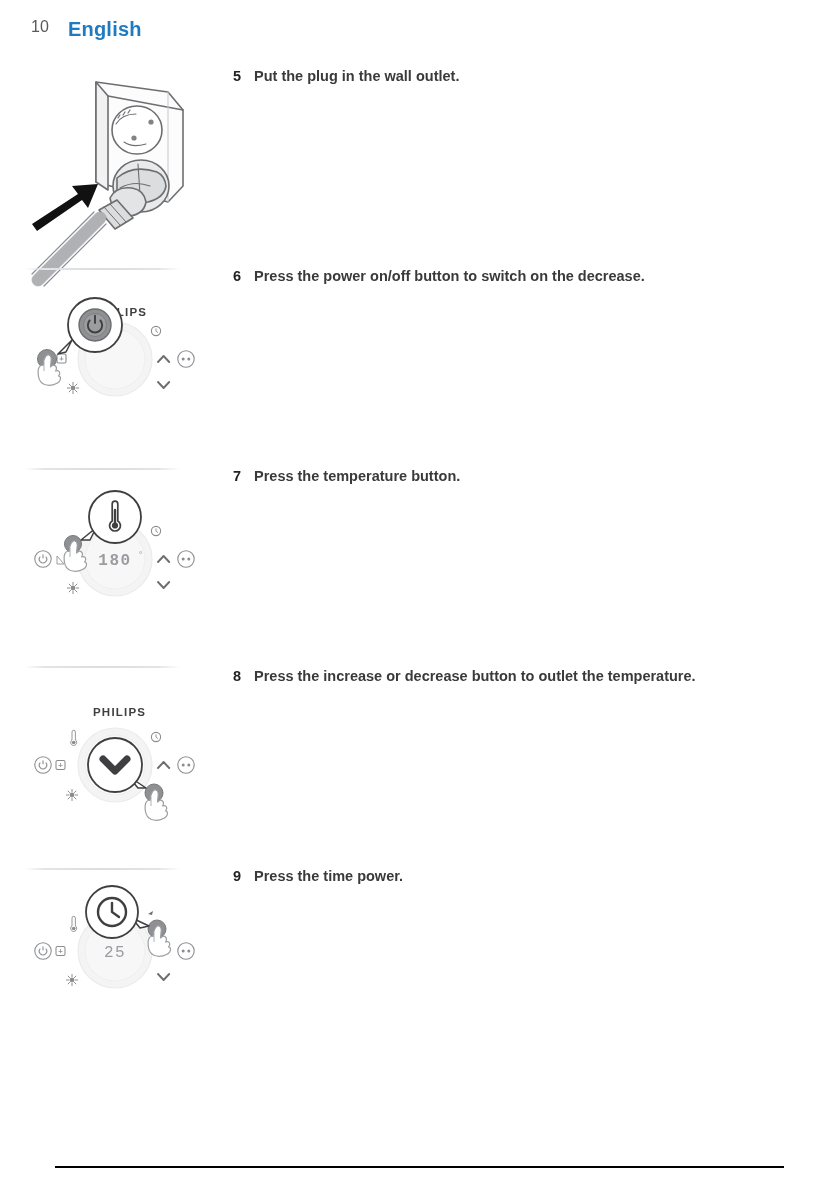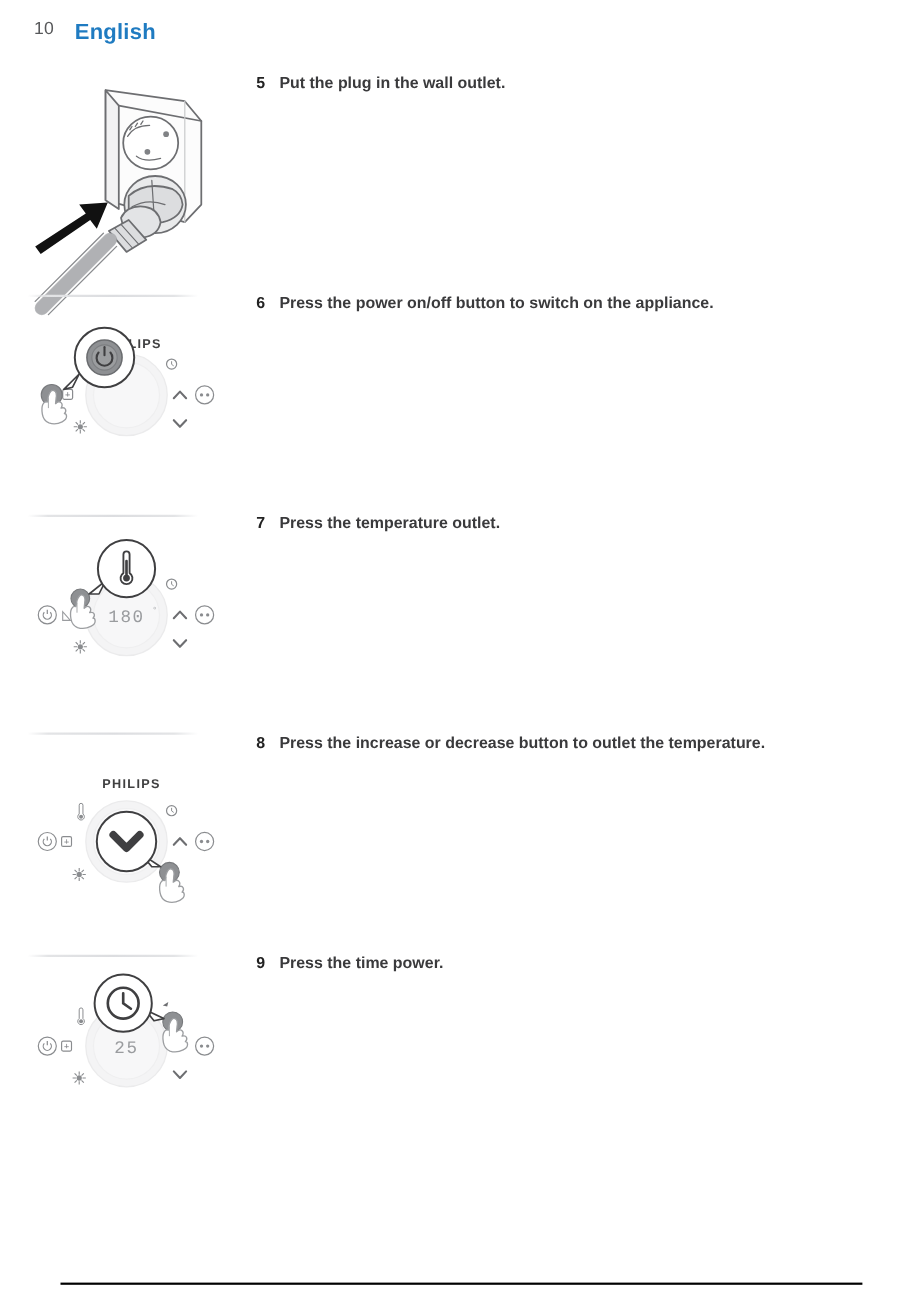--- a/index.html
+++ b/index.html
@@ -145,21 +145,21 @@
       <g>
         <path d="M12 166 L58 136 L52 128 L78 126 L68 150 L62 142 L17 173 Z" fill="#111111"></path>
       </g>
     </svg>
   </div>
 </div>
 
 <div class="step-row" style="top:266px;">
   <div class="step-text">
     <span class="step-num">6</span>
-    <span class="step-body">Press the power on/off button to switch on the appliance.</span>
+    <span class="step-body">Press the power on/off button to switch on the decrease.</span>
   </div>
   <div class="appliance-edge" style="top:2px;"></div>
   <div class="step-figure" style="top:14px;">
     <svg width="200" height="120" viewBox="0 0 200 120">
 
       <text x="74" y="36" font-family="'Liberation Sans',sans-serif" font-size="11.5" font-weight="bold" fill="#404041" letter-spacing="1.2">PHILIPS</text>
 
       <circle cx="95" cy="79" r="37" fill="#f4f4f5" stroke="#ebebec" stroke-width="1.2"></circle>
       <circle cx="95" cy="79" r="30" fill="#f7f7f8" stroke="#efeff0" stroke-width="1"></circle>
 
@@ -209,24 +209,24 @@
                  q-1 -6 0.5 -9 q1.5 -3 4 -2 z"></path>
         <path d="M24 82 v9" stroke-width=".8" fill="none"></path>
       </g>
     </svg>
   </div>
 </div>
 
 <div class="step-row" style="top:466px;">
   <div class="step-text">
     <span class="step-num">7</span>
-    <span class="step-body">Press the temperature outlet.</span>
+    <span class="step-body">Press the temperature button.</span>
   </div>
   <div class="appliance-edge" style="top:2px;"></div>
-  <div class="step-figure" style="top:14px;">
+  <div class="step-figure" style="top:14px;font-weight:bold;">
     <svg width="200" height="120" viewBox="0 0 200 120">
 
       <circle cx="95" cy="79" r="37" fill="#f4f4f5" stroke="#ebebec" stroke-width="1.2"></circle>
       <circle cx="95" cy="79" r="30" fill="#f7f7f8" stroke="#efeff0" stroke-width="1"></circle>
 
       <text x="95" y="85" text-anchor="middle" font-family="'Liberation Mono',monospace" font-size="16" fill="#9a9c9f" letter-spacing="1.5">180</text>
       <text x="119" y="77" font-family="'Liberation Sans',sans-serif" font-size="8" fill="#a9abae">°</text>
 
       <g stroke="#8a8c8f" fill="none" stroke-width="1.05">
         <circle cx="23" cy="79" r="8.2"></circle>

